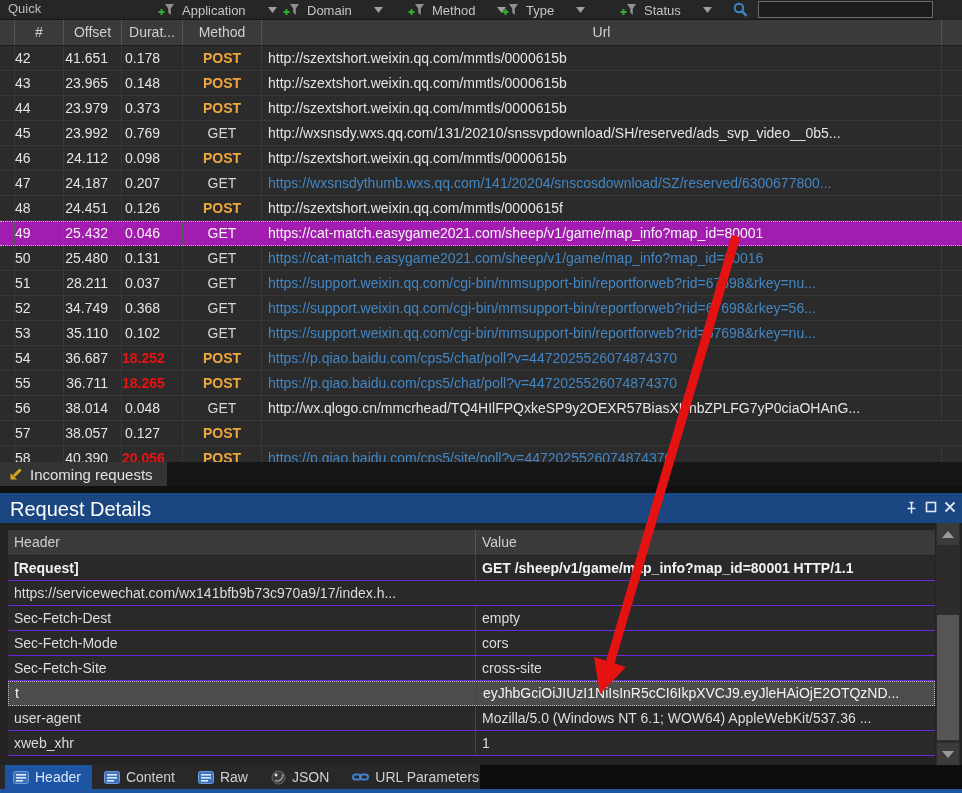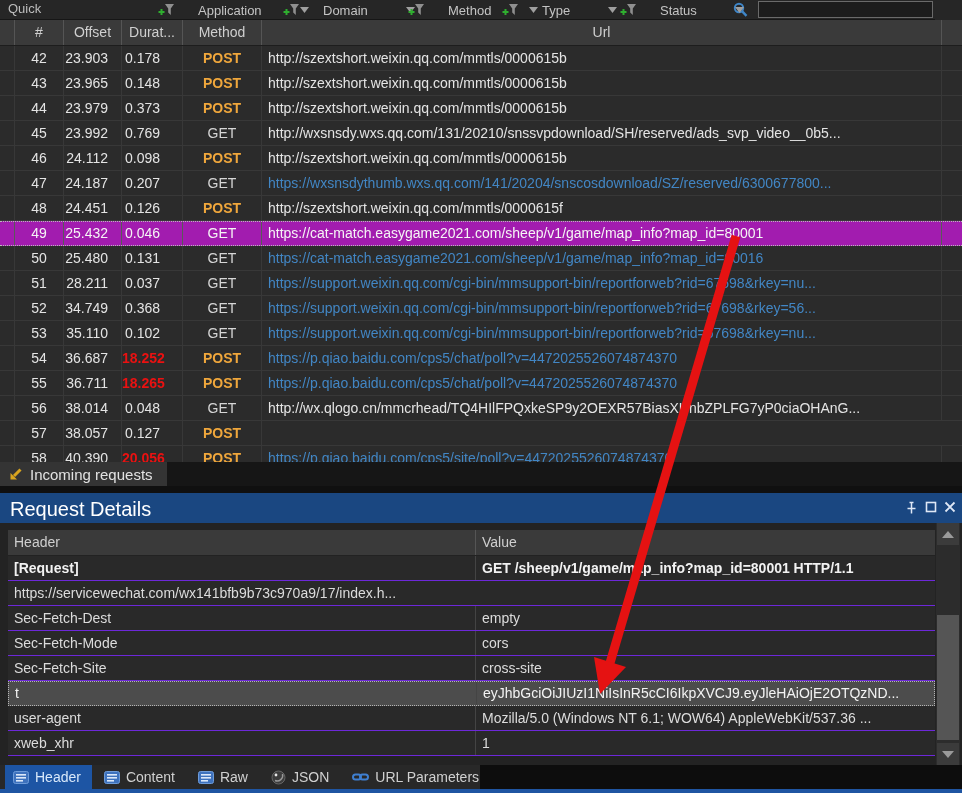--- a/index.html
+++ b/index.html
@@ -5,34 +5,34 @@
   * { box-sizing: border-box; margin: 0; padding: 0; }
   html,body { background:#111; }
   #app {
     position: relative; width: 962px; height: 793px; overflow: hidden;
     background:#262626; font-family:"Liberation Sans", sans-serif;
     -webkit-font-smoothing: antialiased;
   }
   
   .toolbar { position:absolute; left:0; top:0; width:935px; height:20px; background:#262626; border-bottom:1px solid #161616; }
   .quick { position:absolute; left:8px; top:1px; font-size:13px; color:#bdbdbd; }
-  .fgroup { position:absolute; top:1px; height:18px; display:flex; align-items:center;gap:16px; }
+  .fgroup { position:absolute; top:1px; height:18px; display:flex; align-items:center; }
   .fg0{left:158px;} .fg1{left:283px;} .fg2{left:408px;} .fg3{left:502px;} .fg4{left:620px;}
   .fgroup .flabel { margin-left:7px; font-size:13px; color:#c4c4c4; white-space:nowrap; }
   .fgroup .caret { margin-left:22px; display:flex; }
   .tb-search { position:absolute; left:733px; top:2px; }
   .tb-input { position:absolute; left:758px; top:1px; width:175px; height:17px; background:#1c1c1c;
     border:1px solid #6a6a6a; color:#ddd; font-size:12px; padding:0 4px; outline:none; }
   
   .rt-head { position:absolute; left:0; top:20px; width:962px; height:26px; background:#3a3a3a; display:flex; border-bottom:1px solid #1d1d1d; }
   .rt-head .c { border-right:1px solid #555; color:#cfcfcf; font-size:14px; line-height:25px; text-align:center; }
   .rt-body { position:absolute; left:0; top:46px; width:962px; height:416px; overflow:hidden; background:#2b2b2b; }
   .rt-row { display:flex; height:25px; background:#2b2b2b; border-bottom:1px solid #383838; }
   .rt-row .c { border-right:1px solid #383838; font-size:14px; line-height:24px; color:#e4e4e4; white-space:nowrap; overflow:hidden; }
-  .c-ico{width:15px; flex:none;} .c-num{width:49px; flex:none; text-align:center;}
+  .c-ico{width:15px; flex:none;} .c-num{width:49px; flex:none; text-align:left;}
   .c-off{width:58px; flex:none; text-align:right; padding-right:13px;}
   .c-dur{width:61px; flex:none; text-align:right; padding-right:22px;}
   .c-met{width:79px; flex:none; text-align:center; font-size:13px;}
   .c-url{flex:1 1 auto; padding-left:6px;} .c-end{width:20px; flex:none; border-right:none !important;}
   .rt-row .c-met.post { color:#f0a73c; font-weight:bold; }
   .rt-row .c-met.get { color:#d6d6d6; }
   .rt-row .c-dur.slow { color:#ea1111; font-weight:bold; }
   .rt-row .c-url.link { color:#4286c4; }
   .rt-row.sel { background:#a21caf; border-top:1px dotted #bbb; border-bottom:1px dotted #bbb; height:25px; }
   .rt-row.sel .c { line-height:22px; color:#f5f5f5; border-right-color:#5a5a5a; }
@@ -171,21 +171,21 @@
     <div class="c c-off" style="text-align:center;padding:0;">Offset</div>
     <div class="c c-dur" style="text-align:center;padding:0;">Durat...</div>
     <div class="c c-met" style="font-size:14px;">Method</div>
     <div class="c c-url" style="text-align:center;padding:0;">Url</div>
     <div class="c c-end"></div>
   </div>
   <div class="rt-body" id="rt-body">
       <div class="rt-row">
     <div class="c c-ico"></div>
     <div class="c c-num">42</div>
-    <div class="c c-off">23.903</div>
+    <div class="c c-off">41.651</div>
     <div class="c c-dur">0.178</div>
     <div class="c c-met post">POST</div>
     <div class="c c-url">http://szextshort.weixin.qq.com/mmtls/0000615b</div>
     <div class="c c-end"></div>
   </div>
       <div class="rt-row">
     <div class="c c-ico"></div>
     <div class="c c-num">43</div>
     <div class="c c-off">23.965</div>
     <div class="c c-dur">0.148</div>

